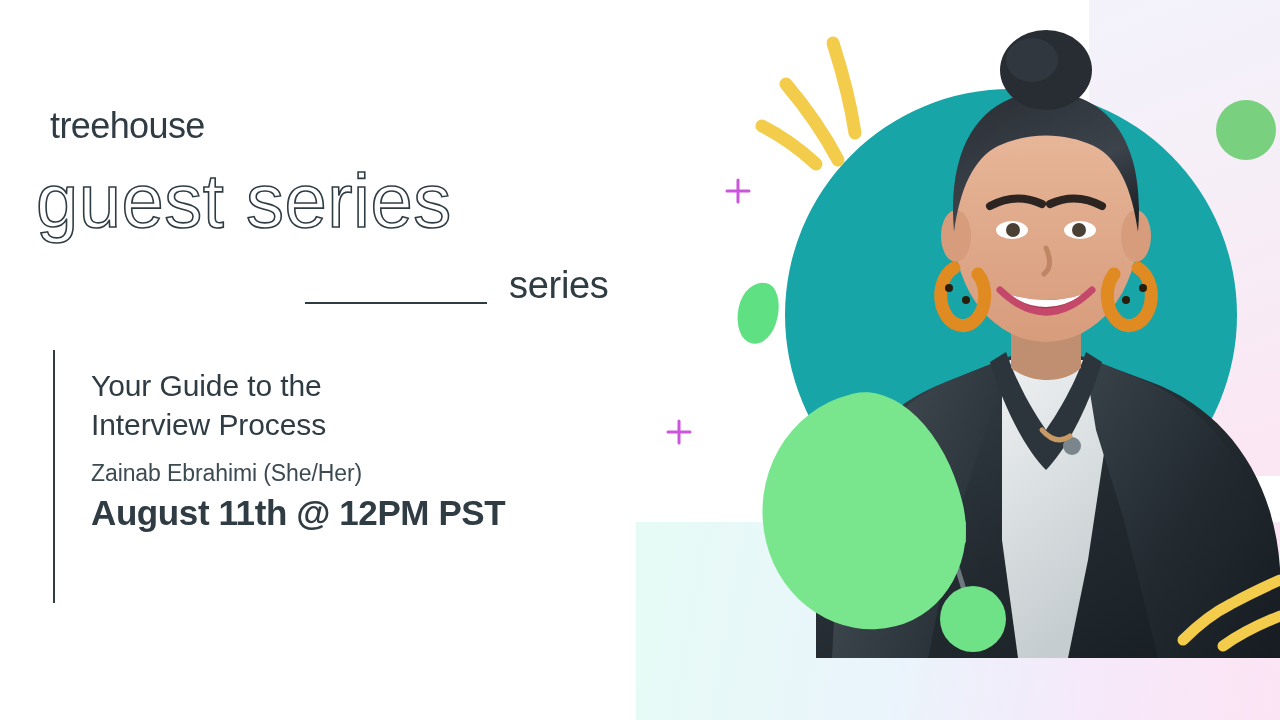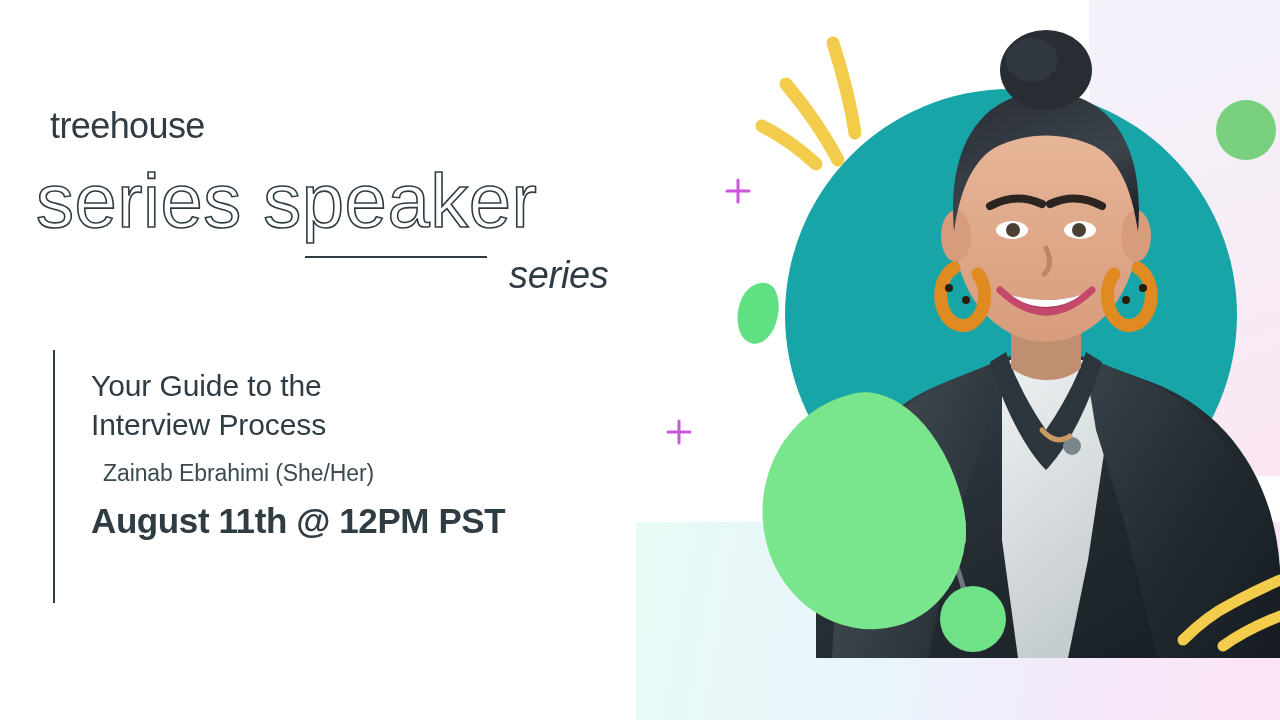--- a/index.html
+++ b/index.html
@@ -135,22 +135,21 @@
     -webkit-text-stroke: 1.6px #2f3c43;
     white-space: nowrap;
   }
   .series-row {
     position: absolute;
     left: 305px;
     top: 256px;
     width: 320px;
     height: 48px;
     display: flex;
-    align-items: flex-start;
-    font-style: italic;
+    align-items: flex-end;
   }
   .series-rule {
     flex: 0 0 182px;
     height: 2px;
     background: #2f3c43;
     margin-right: 22px;
   }
   .series-word {
     font-size: 38px;
     font-weight: 500;
@@ -183,21 +182,21 @@
     margin: 0;
     white-space: pre-line;
   }
   .speaker-name,
   .speaker-role {
     font-size: 23px;
     font-weight: 400;
     color: #3c4a51;
     line-height: 1.38;
     letter-spacing: -0.1px;
-    margin: 12px;
+    margin: 0;
   }
   .speaker-name { margin-top: 14px; }
   .datetime {
     margin-top: 4px;
     font-size: 35px;
     font-weight: 700;
     color: #2f3c43;
     letter-spacing: -0.4px;
     line-height: 1.1;
   }
@@ -323,21 +322,21 @@
     <g stroke="#f2cc4a" stroke-width="11" stroke-linecap="round" fill="none">
       <path d="M1183 640 q24 -24 48 -36 q22 -12 49 -24"></path>
       <path d="M1223 646 q22 -16 57 -30"></path>
     </g>
   </svg>
 
   <div class="left-col">
 
     <div class="brand">treehouse</div>
 
-    <div class="headline-outline">series speaker</div>
+    <div class="headline-outline">guest series</div>
 
     <div class="series-row">
       <div class="series-rule"></div>
       <div class="series-word">series</div>
     </div>
 
     <div class="vrule"></div>
 
     <div class="info-block">
       <p class="talk-title">Your Guide to the

